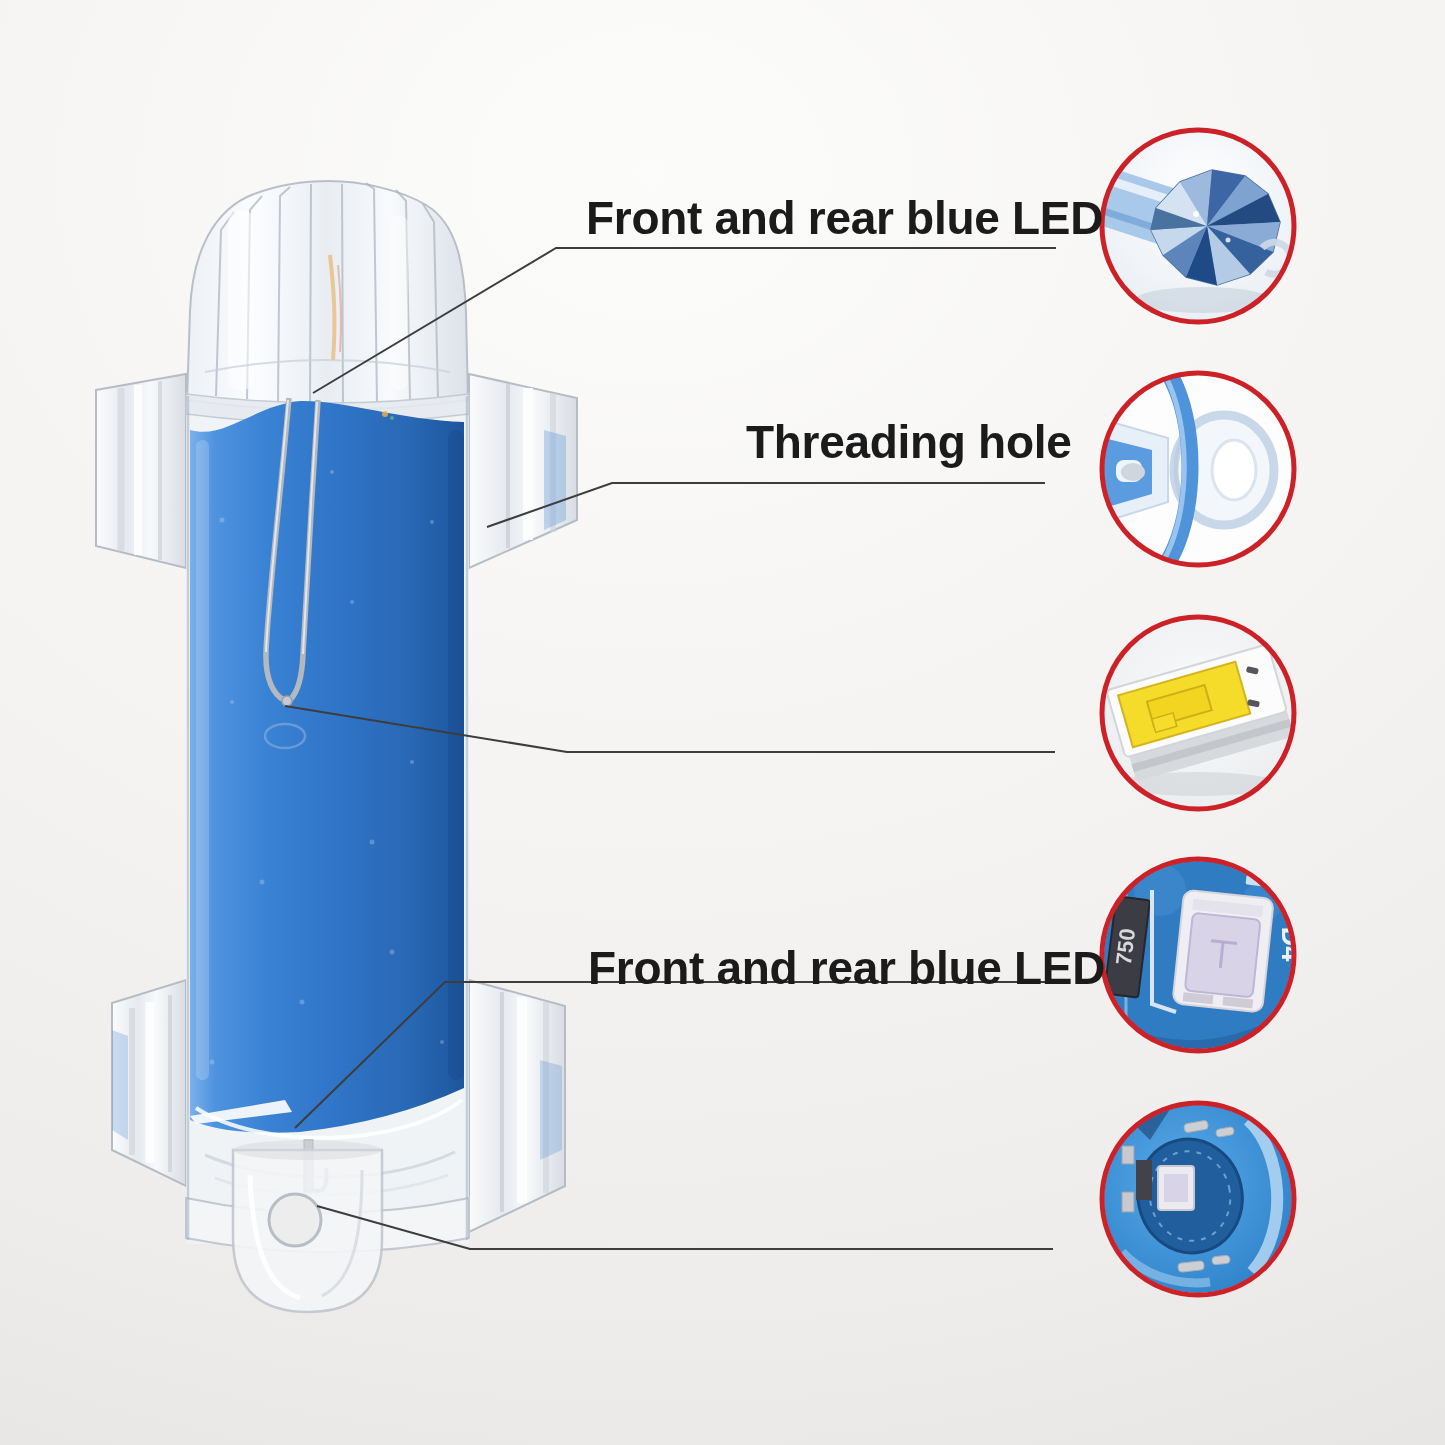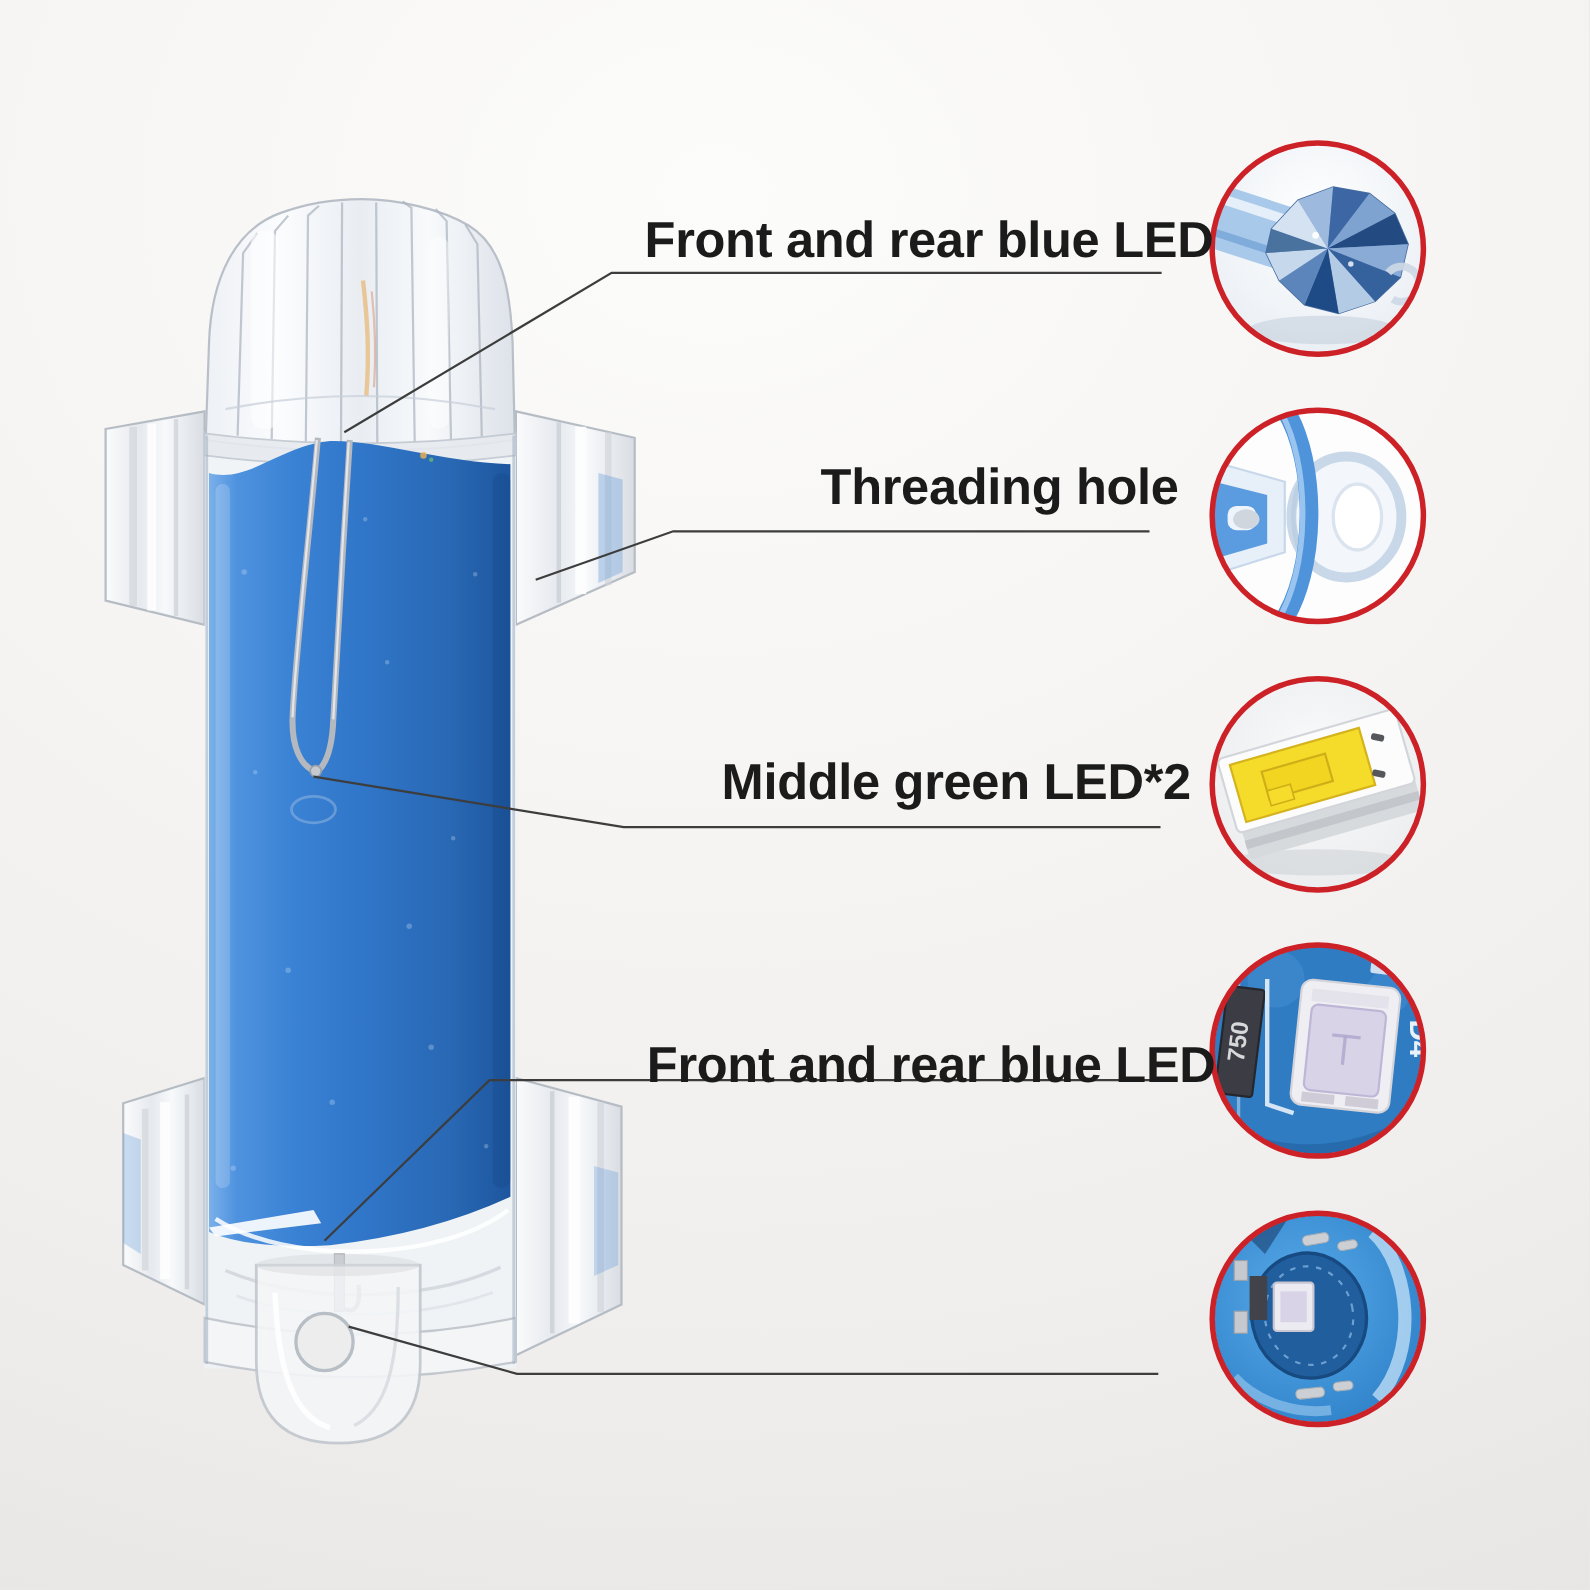--- a/index.html
+++ b/index.html
@@ -324,16 +324,15 @@
         <rect x="1178" y="1262" width="26" height="9" rx="4" transform="rotate(-6 1191 1266)"></rect>
         <rect x="1212" y="1256" width="18" height="8" rx="4" transform="rotate(-6 1221 1260)"></rect>
       </g>
     </g>
     <circle cx="1198" cy="1199" r="96" fill="none" stroke-width="5" style="stroke:var(--accent-red,#cc2127)"></circle>
   </g>
 </svg>
 
 <div class="label" style="left:586px;top:192px;">Front and rear blue LED</div>
 <div class="label" style="left:746px;top:416px;">Threading hole</div>
-<div class="label" style="left:656px;top:684px;">Middle green LED*2</div>
 <div class="label" style="left:588px;top:942px;">Front and rear blue LED</div>
 
 </div>
 
 </body></html>

